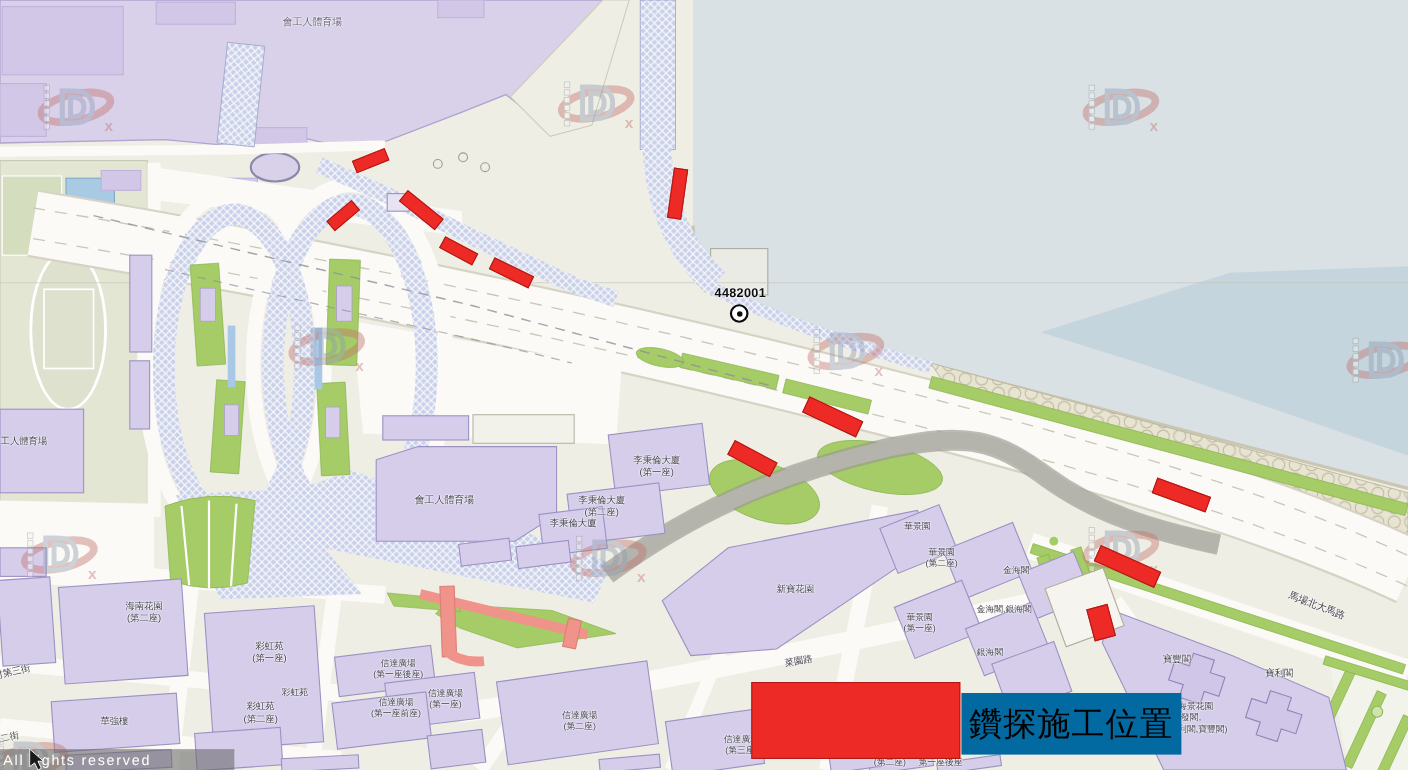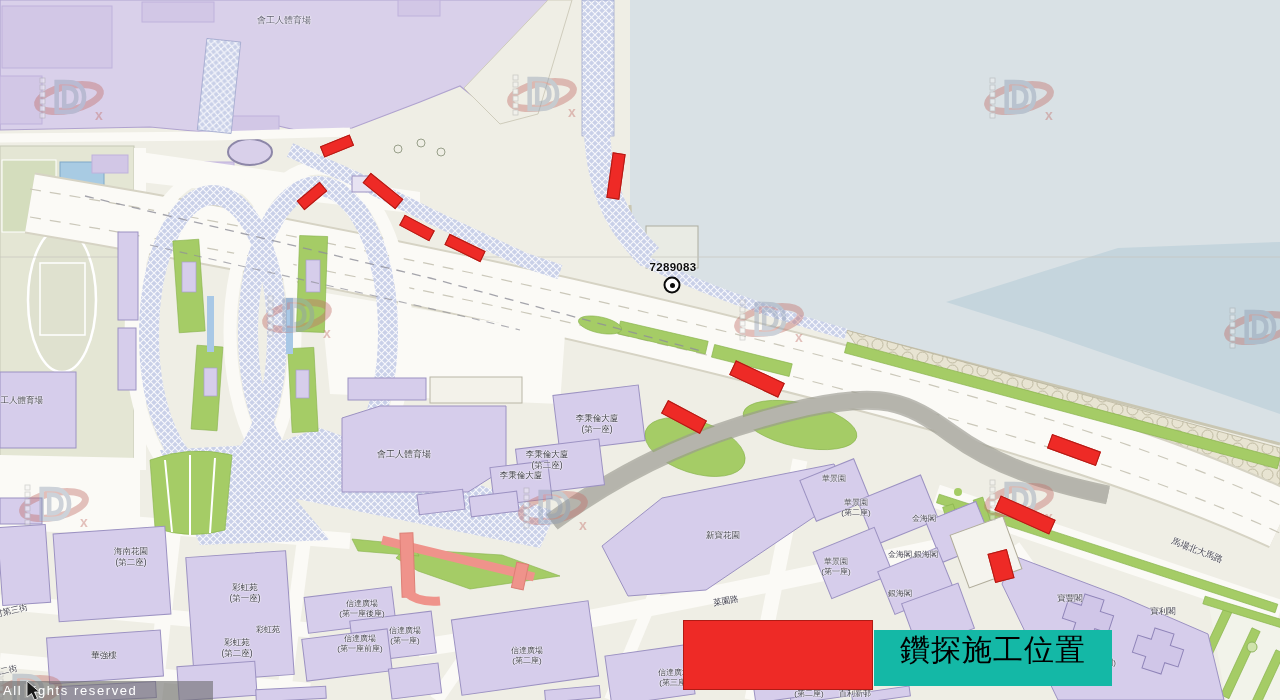--- a/index.html
+++ b/index.html
@@ -17,22 +17,22 @@
               box-sizing:border-box;}
   .borehole-id{position:absolute;left:673px;top:267px;transform:translate(-50%,-50%);z-index:3;
                font-weight:bold;font-size:11.5px;color:#0d0d0d;letter-spacing:.3px;
                text-shadow:0 0 2px #fff,0 0 2px #fff;}
   .bullseye{position:absolute;left:672px;top:285px;width:13px;height:13px;border:2.6px solid #0b0b0b;
             border-radius:50%;background:#fff;transform:translate(-50%,-50%);z-index:3;box-sizing:content-box;}
   .bullseye::after{content:"";position:absolute;left:50%;top:50%;width:5px;height:5px;background:#0b0b0b;
             border-radius:50%;transform:translate(-50%,-50%);}
   .legend-swatch{position:absolute;left:683px;top:620px;width:190px;height:70px;background:var(--red,#ee2a26);
             border:1.5px solid #b01b15;box-sizing:border-box;z-index:5;}
-  .legend-box{position:absolute;left:874px;top:630px;width:238px;height:56px;background:#14b8a6;z-index:5;
-            display:flex;align-items:flex-start;justify-content:center;}
+  .legend-box{position:absolute;left:874px;top:630px;width:200px;height:56px;background:#0369a1;z-index:5;
+            display:flex;align-items:center;justify-content:center;}
   .legend-box span{font-size:30px;color:#000;letter-spacing:1px;}
   .rights{position:absolute;left:0;top:681px;width:213px;height:19px;background:rgba(104,104,104,.58);
             color:#fff;font-size:13px;line-height:19px;padding-left:3px;letter-spacing:1.6px;
             z-index:6;box-sizing:border-box;}
   #cursor{position:absolute;left:24px;top:679px;z-index:7;}
 </style>
 </head>
 <body>
 
 <div id="stage">
@@ -408,21 +408,21 @@
 (第一座後座)</div>
       <div class="map-label" style="left: 360px; top: 644px; font-size: 8px; transform: translate(-50%, -50%) rotate(0deg);">信達廣場
 (第一座前座)</div>
       <div class="map-label" style="left: 405px; top: 636px; font-size: 8px; transform: translate(-50%, -50%) rotate(0deg);">信達廣場
 (第一座)</div>
       <div class="map-label" style="left: 527px; top: 656px; font-size: 8px; transform: translate(-50%, -50%) rotate(0deg);">信達廣場
 (第二座)</div>
       <div class="map-label" style="left: 674px; top: 678px; font-size: 8px; transform: translate(-50%, -50%) rotate(0deg);">信達廣場
 (第三座)</div>
       <div class="map-label" style="left: 809px; top: 694px; font-size: 8px; transform: translate(-50%, -50%) rotate(0deg);">(第二座)</div>
-      <div class="map-label" style="left: 855px; top: 694px; font-size: 8px; transform: translate(-50%, -50%) rotate(0deg);">百利新邨</div>
+      <div class="map-label" style="left: 855px; top: 694px; font-size: 8px; transform: translate(-50%, -50%) rotate(0deg);">第一座後座</div>
       <div class="map-label" style="left: 723px; top: 536px; font-size: 8.5px; transform: translate(-50%, -50%) rotate(0deg);">新寶花園</div>
       <div class="map-label" style="left: 726px; top: 601px; font-size: 8.5px; transform: translate(-50%, -50%) rotate(-10deg);">菜園路</div>
       <div class="map-label" style="left: 834px; top: 479px; font-size: 8px; transform: translate(-50%, -50%) rotate(0deg);">華景園</div>
       <div class="map-label" style="left: 856px; top: 508px; font-size: 8px; transform: translate(-50%, -50%) rotate(0deg);">華景園
 (第二座)</div>
       <div class="map-label" style="left: 924px; top: 519px; font-size: 8px; transform: translate(-50%, -50%) rotate(0deg);">金海閣</div>
       <div class="map-label" style="left: 836px; top: 567px; font-size: 8px; transform: translate(-50%, -50%) rotate(0deg);">華景園
 (第一座)</div>
       <div class="map-label" style="left: 913px; top: 555px; font-size: 8px; transform: translate(-50%, -50%) rotate(0deg);">金海閣,銀海閣</div>
       <div class="map-label" style="left: 900px; top: 594px; font-size: 8px; transform: translate(-50%, -50%) rotate(0deg);">銀海閣</div>
@@ -443,21 +443,21 @@
       <div class="red-marker" style="left: 417px; top: 228px; width: 34px; height: 12px; transform: translate(-50%, -50%) rotate(28deg);"></div>
       <div class="red-marker" style="left: 465px; top: 248px; width: 40px; height: 12px; transform: translate(-50%, -50%) rotate(26deg);"></div>
       <div class="red-marker" style="left: 616px; top: 176px; width: 13px; height: 46px; transform: translate(-50%, -50%) rotate(8deg);"></div>
       <div class="red-marker" style="left: 757px; top: 379px; width: 54px; height: 16px; transform: translate(-50%, -50%) rotate(25deg);"></div>
       <div class="red-marker" style="left: 684px; top: 417px; width: 44px; height: 15px; transform: translate(-50%, -50%) rotate(28deg);"></div>
       <div class="red-marker" style="left: 1074px; top: 450px; width: 52px; height: 15px; transform: translate(-50%, -50%) rotate(20deg);"></div>
       <div class="red-marker" style="left: 1025px; top: 515px; width: 60px; height: 16px; transform: translate(-50%, -50%) rotate(24deg);"></div>
       <div class="red-marker" style="left: 1001px; top: 566px; width: 20px; height: 30px; transform: translate(-50%, -50%) rotate(-15deg);"></div>
     </div>
 
-<div class="borehole-id">7289083</div>
+<div class="borehole-id">4482001</div>
 <div class="bullseye"></div>
 
 <div class="legend-swatch"></div>
 <div class="legend-box">
   <span>鑽探施工位置</span>
 </div>
 
 <div class="rights">All rights reserved</div>
 
 <svg id="cursor" width="20" height="24">

